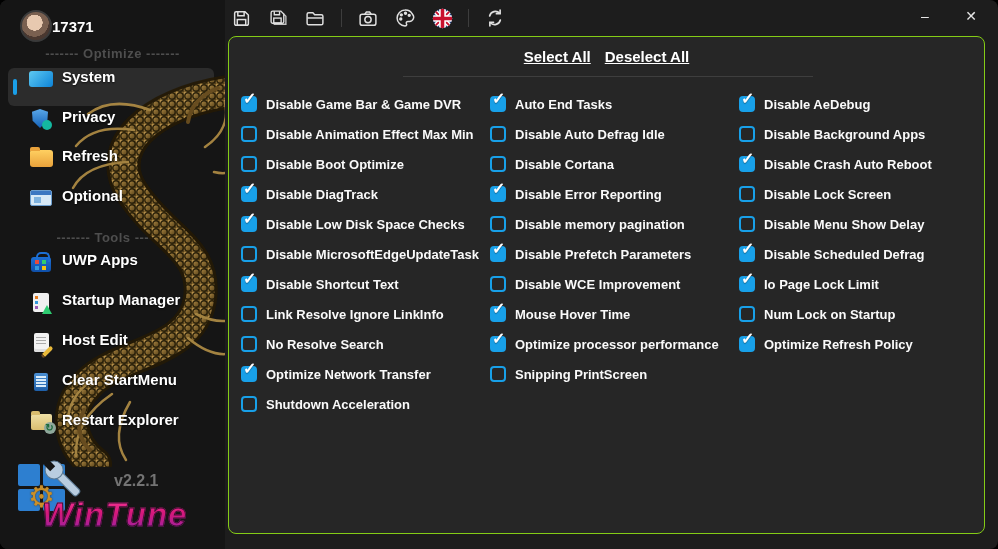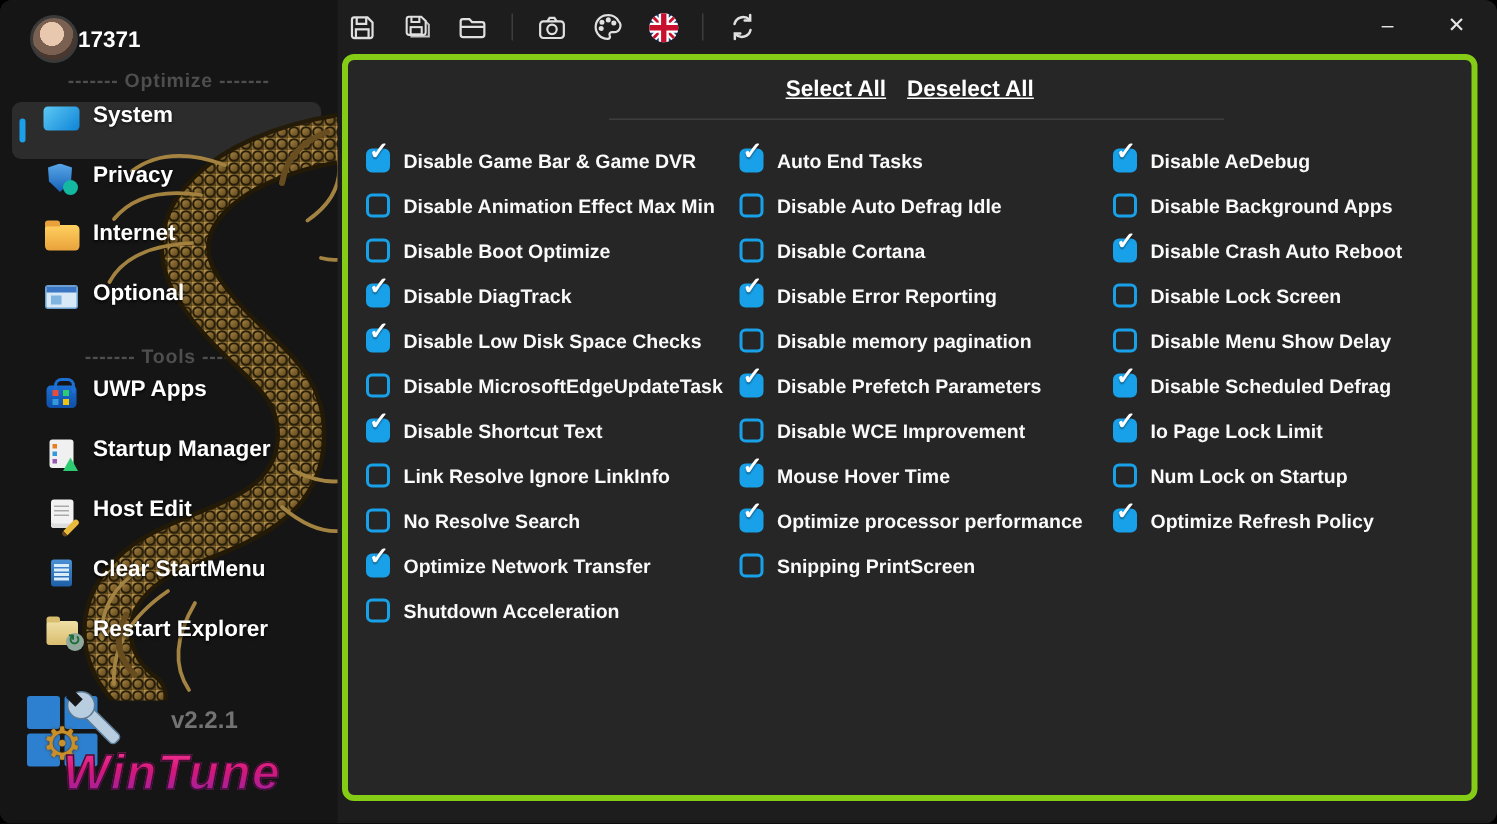--- a/index.html
+++ b/index.html
@@ -59,21 +59,21 @@
     -webkit-background-clip:text;background-clip:text;color:transparent;-webkit-text-stroke:1px #3c0f33;}
 
   
   .toolbar{position:absolute;left:230px;top:5px;height:26px;display:flex;align-items:center;gap:15px;z-index:4;}
   .tbtn{width:22px;height:22px;display:flex;align-items:center;justify-content:center;cursor:pointer;}
   .tsep{width:1px;height:18px;background:#3d3d3d;}
   .win-controls{position:absolute;right:12px;top:4px;display:flex;gap:16px;z-index:4;}
   .wc{width:30px;height:24px;color:#e6e6e6;font-size:14px;display:flex;align-items:center;justify-content:center;cursor:pointer;}
 
   
-  .panel{position:absolute;left:228px;top:36px;width:757px;height:498px;background:#262626;border:4px solid #84cc16;border-radius:8px;}
+  .panel{position:absolute;left:228px;top:36px;width:757px;height:498px;background:#262626;border:1px solid #84cc16;border-radius:8px;}
   .panel-header{position:absolute;left:0;top:11px;width:100%;display:flex;justify-content:center;gap:14px;}
   .sel-link{color:#fff;font-size:15px;font-weight:700;text-decoration:underline;cursor:pointer;}
   .header-divider{position:absolute;left:174px;top:39px;width:410px;height:1px;background:#3e3e3e;}
   .cb-grid{position:absolute;left:12px;top:52px;display:flex;}
   .cb-col{width:249px;display:flex;flex-direction:column;}
   .cb-row{display:flex;align-items:center;height:30px;gap:9px;cursor:pointer;}
   .cb-box{position:relative;flex:0 0 auto;width:16px;height:16px;border:2px solid #18a0e8;border-radius:4px;}
   .cb-box.checked{background:#18a0e8;}
   .cb-mark{position:absolute;left:0px;top:-7px;color:#fff;font-size:16px;font-weight:700;line-height:1;text-shadow:0 1px 1px rgba(0,0,0,.35);}
   .cb-label{color:#fafafa;font-size:13px;font-weight:600;}
@@ -139,21 +139,21 @@
             <span class="shield"></span>
             <span class="dot"></span>
           </span>
         </span>
       <span class="lbl">Privacy</span>
     </div>
     <div class="nav-item" style="top:147px">
       <span class="ico">
           <span class="i-folder"></span>
         </span>
-      <span class="lbl">Internet</span>
+      <span class="lbl">Refresh</span>
     </div>
     <div class="nav-item" style="top:187px">
       <span class="ico">
           <span class="i-optional"></span>
         </span>
       <span class="lbl">Optional</span>
     </div>
 
     <div class="sep sep2">------- Tools -------</div>
 

